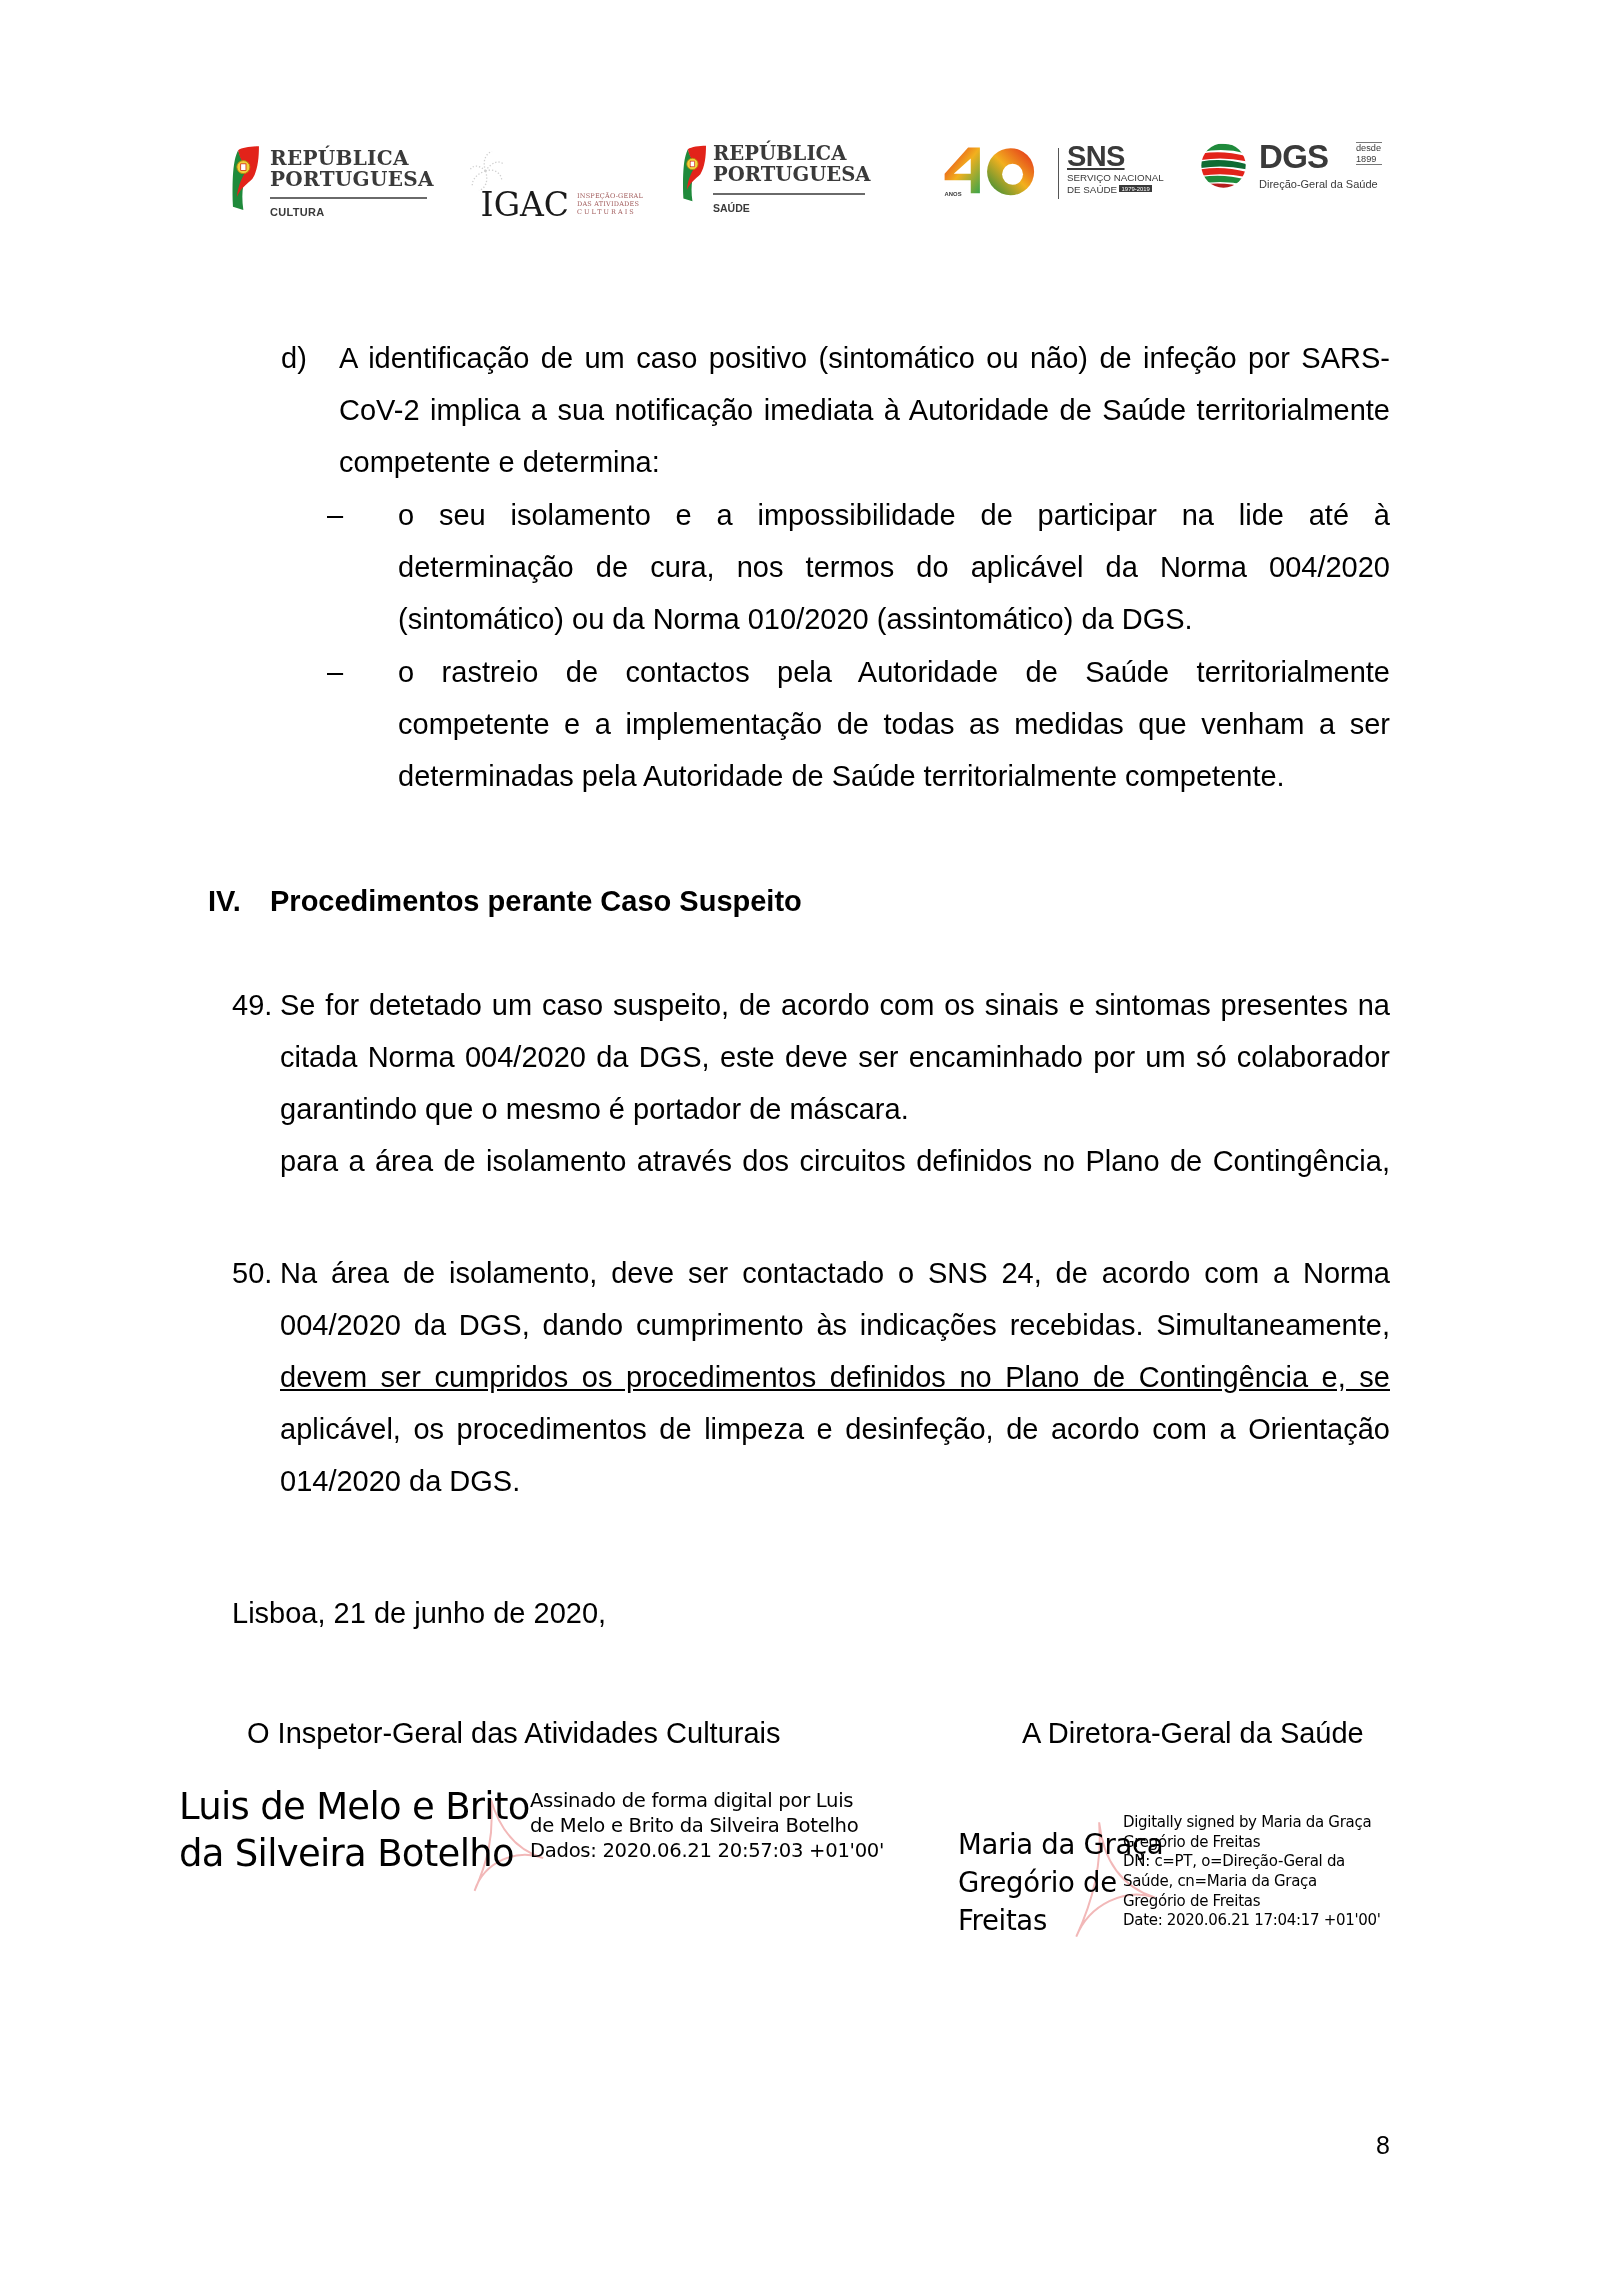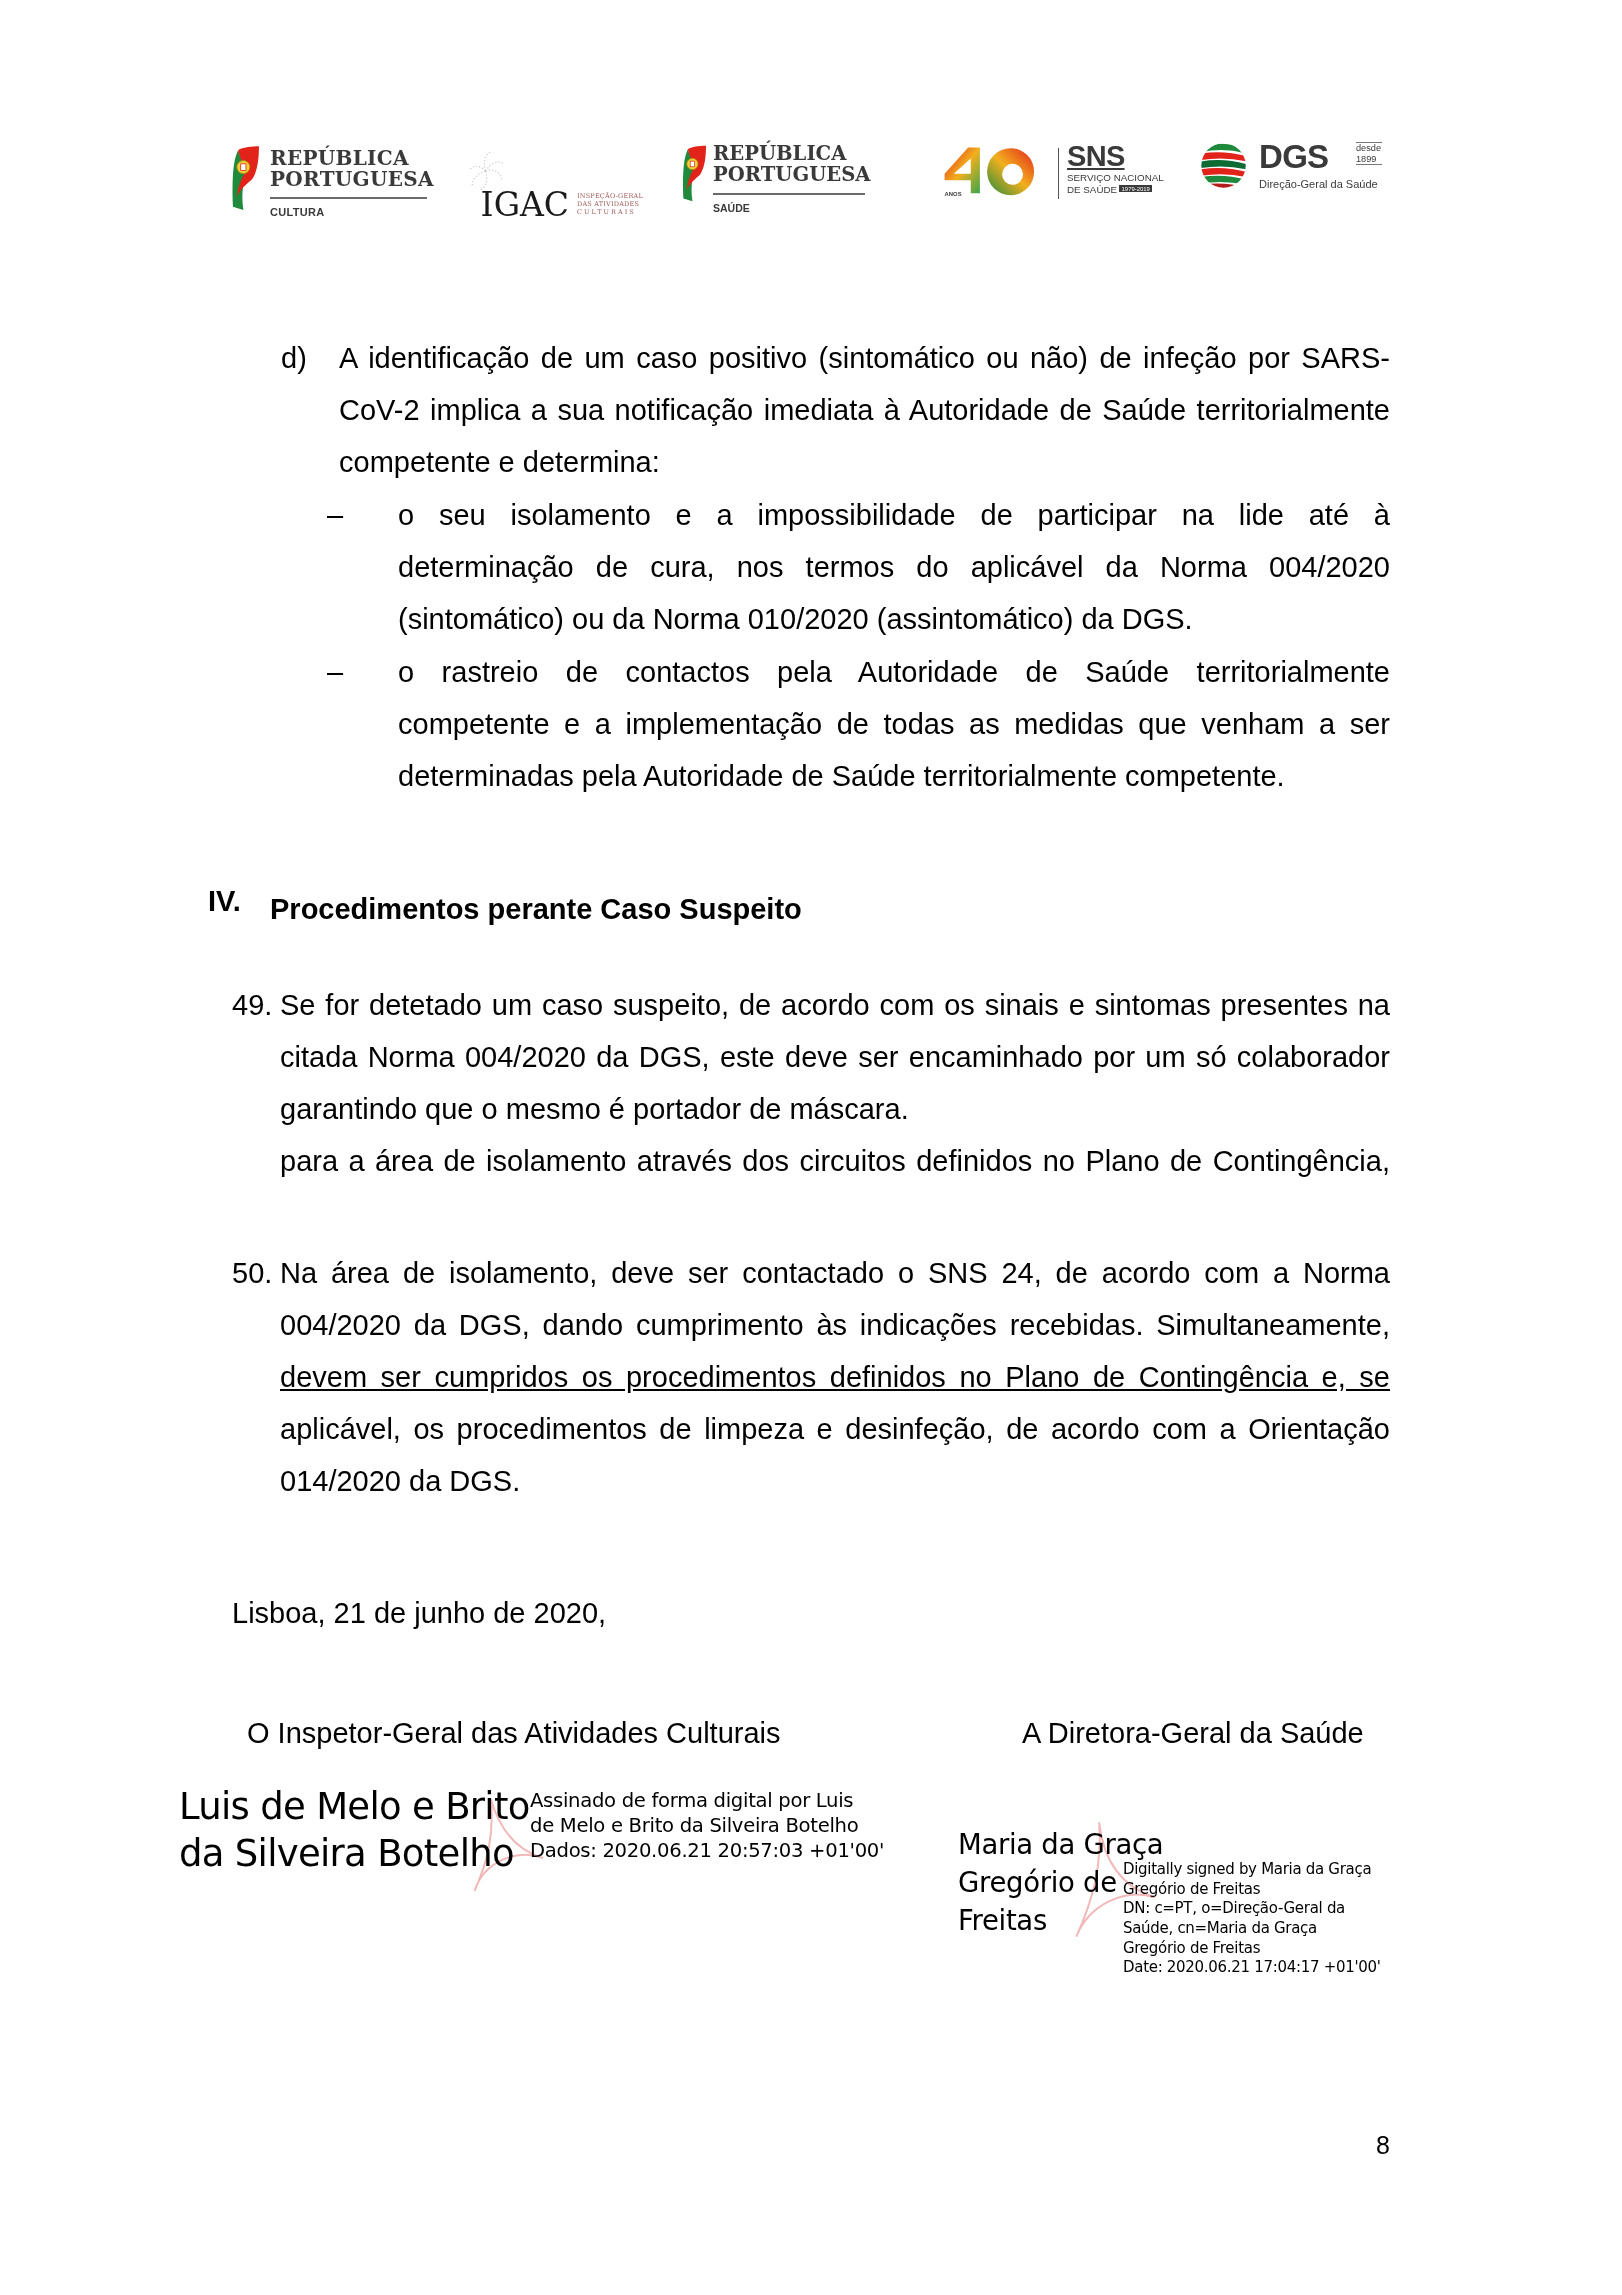--- a/index.html
+++ b/index.html
@@ -5,21 +5,21 @@
   html, body { margin:0; padding:0; background:#ffffff; }
   body { width:1622px; height:2295px; position:relative; overflow:hidden; font-family:"Liberation Sans", sans-serif; color:#000; }
   .abs { position:absolute; }
   .logos { position:absolute; left:0; top:0; width:1622px; height:249px; }
   .txt { font-size:29px; line-height:52px; }
   .just { text-align:justify; text-align-last:left; }
   .para { position:absolute; }
   .heading { font-weight:bold; font-size:29px; }
   .sig-big { font-family:"DejaVu Sans", sans-serif; font-size:37px; line-height:47px; letter-spacing:-0.7px; }
   .sig-small { font-family:"DejaVu Sans", sans-serif; font-size:19.6px; line-height:25px; letter-spacing:-0.3px; }
-  .sig-tiny { font-family:"DejaVu Sans", sans-serif; font-size:15px; line-height:19.6px; letter-spacing:-0.3px;margin-top:47px; }
+  .sig-tiny { font-family:"DejaVu Sans", sans-serif; font-size:15px; line-height:19.6px; letter-spacing:-0.3px; }
   .sig-name2 { font-family:"DejaVu Sans", sans-serif; font-size:27.5px; line-height:38px; letter-spacing:-0.3px; }
   .serif { font-family:"DejaVu Serif", "Liberation Serif", serif; }
 </style>
 </head>
 <body>
 
 <div class="logos">
 
   <div class="abs" style="left:229px; top:145px; width:209px; height:79px;">
     <svg class="abs" style="left:0; top:0;" width="30" height="65" viewBox="0 0 46 100">
@@ -131,21 +131,21 @@
 </div>
 
 <div class="para txt" style="left:327px; top:646px;">–</div>
 <div class="para txt" style="left:398px; top:646px; width:992px;">
   <div style="text-align:justify; text-align-last:justify;">o rastreio de contactos pela Autoridade de Saúde territorialmente</div>
   <div style="text-align:justify; text-align-last:justify;">competente e a implementação de todas as medidas que venham a ser</div>
   <div>determinadas pela Autoridade de Saúde territorialmente competente.</div>
 </div>
 
 <div class="para heading" style="left:208px; top:882px; line-height:39px;">IV.</div>
-<div class="para heading" style="left:270px; top:882px; line-height:39px;margin-top:8px;">Procedimentos perante Caso Suspeito</div>
+<div class="para heading" style="left:270px; top:882px; line-height:39px;">Procedimentos perante Caso Suspeito</div>
 
 <div class="para txt" style="left:232px; top:979px;">49.</div>
 <div class="para txt" style="left:280px; top:979px; width:1110px;">
   <div style="text-align:justify; text-align-last:justify;">Se for detetado um caso suspeito, de acordo com os sinais e sintomas presentes na</div>
   <div style="text-align:justify; text-align-last:justify;">citada Norma 004/2020 da DGS, este deve ser encaminhado por um só colaborador</div>
   <div>garantindo que o mesmo é portador de máscara.</div>
   <div style="text-align:justify; text-align-last:justify;">para a área de isolamento através dos circuitos definidos no Plano de Contingência,</div>
 </div>
 
 <div class="para txt" style="left:232px; top:1247px;">50.</div>

